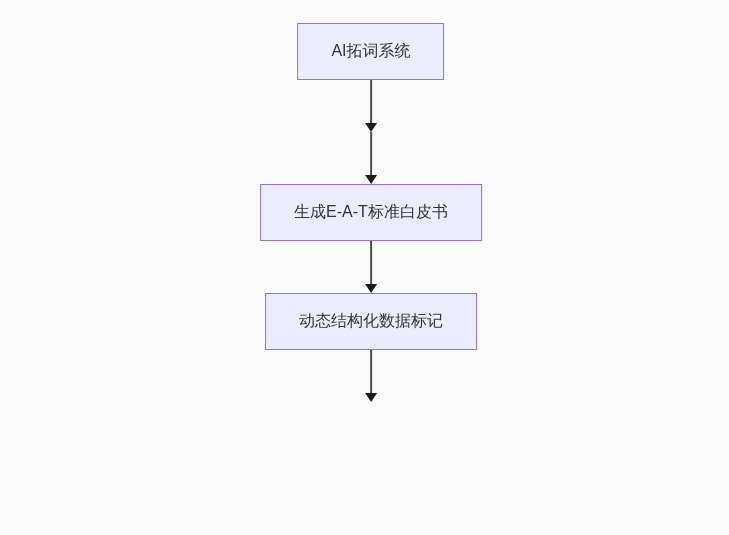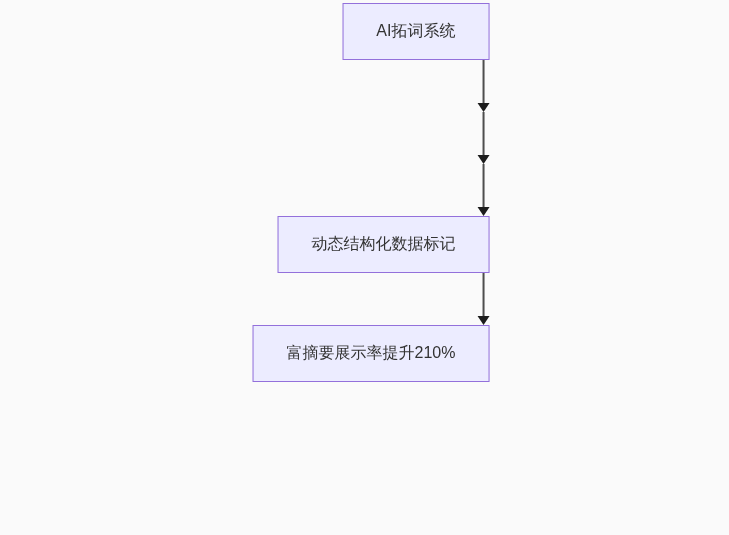--- a/index.html
+++ b/index.html
@@ -10,25 +10,25 @@
     width: 729px;
     height: 535px;
     background: #fafafa;
     font-family: "Liberation Sans", "DejaVu Sans", sans-serif;
     overflow: hidden;
     position: relative;
   }
   .flowchart {
     position: absolute;
     left: 371px;
-    top: 3px;
+    top: 23px;
     transform: translateX(-50%);
     display: flex;
     flex-direction: column;
-    align-items: flex-end;
+    align-items: center;
   }
   .node {
     background: #ECECFF;
     border: 1px solid #9370DB;
     color: #333333;
     font-size: 16px;
     height: 57px;
     box-sizing: border-box;
     padding: 0 33px;
     display: flex;
@@ -68,28 +68,28 @@
     <div class="line"></div>
     <div class="head"></div>
   </div>
 
 
   <div class="arrow">
     <div class="line"></div>
     <div class="head"></div>
   </div>
 
+  <div class="node">生成E-A-T标准白皮书</div>
 
   <div class="arrow">
     <div class="line"></div>
     <div class="head"></div>
   </div>
 
   <div class="node">动态结构化数据标记</div>
 
   <div class="arrow">
     <div class="line"></div>
     <div class="head"></div>
   </div>
 
-  <div class="node">富摘要展示率提升210%</div>
 
 </div>
 
 </body></html>

